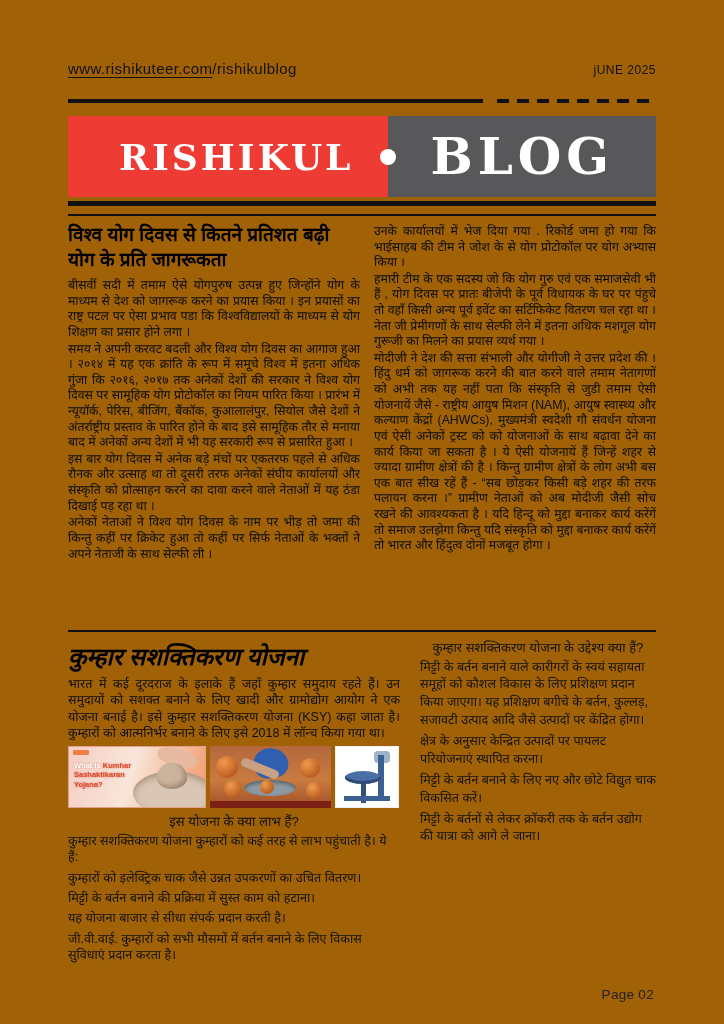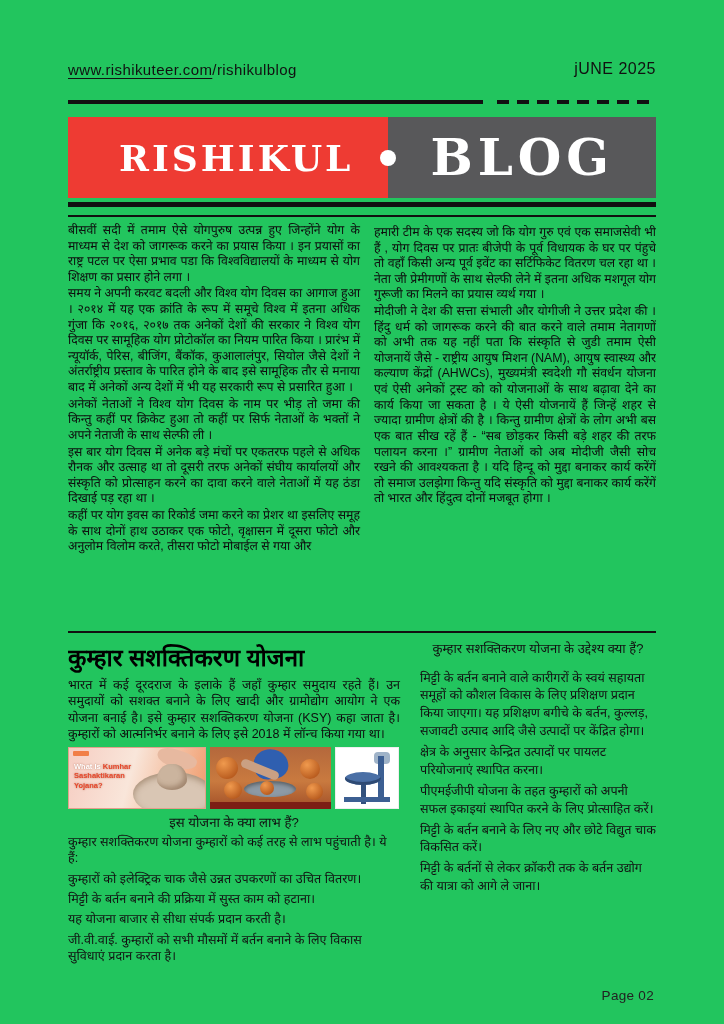--- a/index.html
+++ b/index.html
@@ -1,24 +1,24 @@
 <!DOCTYPE html>
 <html><head>
 <meta charset="utf-8">
 <style>
   * { margin:0; padding:0; box-sizing:border-box; }
   html,body { width:724px; height:1024px; background:#ffffff; overflow:hidden;
     font-family:"Liberation Sans","DejaVu Sans",sans-serif; color:#111; }
-  .page { width:724px; height:1024px; padding:60px 68px 8px 68px; background:#22c55e; }
+  .page { width:724px; height:1024px; padding:60px 68px 8px 68px; background:#a16207; }
 
   
   .topbar { display:flex; justify-content:space-between; align-items:flex-end; }
   .url { font-size:15px; letter-spacing:.4px; color:#111; text-decoration:none; }
   .url .u { text-decoration:underline; text-underline-offset:3px; }
-  .date { font-size:16px; letter-spacing:.5px; color:#111; }
+  .date { font-size:12px; letter-spacing:.5px; color:#111; }
   .rule-row { display:flex; align-items:center; gap:14px; margin-top:22px; }
   .rule-solid { flex:3; height:4px; background:#111; }
   .rule-dashed { flex:1.15; height:4px;
     background:repeating-linear-gradient(90deg,#111 0 12px,transparent 12px 20px); }
 
   
   .banner { position:relative; display:flex; height:81px; margin-top:13px; }
   .banner-left { width:54.5%; background:#ee3b33; display:flex; align-items:center; justify-content:center;padding-left:16px; }
   .banner-right { width:45.5%; background:#58585a; display:flex; align-items:center; justify-content:center; }
   .banner-left span { font-family:"DejaVu Serif","Liberation Serif",serif; font-weight:bold;
@@ -37,25 +37,25 @@
   .a1 h1 { font-size:19px; line-height:1.32; font-weight:bold; color:#000; margin-bottom:6px; }
   .body-p { font-size:12.3px; line-height:1.27; text-align:justify; color:#0d0d0d; }
   .a1 .body-p { margin-bottom:1px; }
 
   .hr-sep { height:2px; background:#111; margin-top:0; }
 
   
   .a2 { display:flex; gap:20px; margin-top:7px; height:340px; overflow:hidden; }
   .a2-left { width:332px; flex:0 0 332px; }
   .a2-right { flex:1; }
-  .a2 h2 { font-size:24px; font-weight:bold; color:#000; margin-bottom:4px; }
+  .a2 h2 { font-size:24px; font-weight:bold; color:#000; margin-bottom:4px;font-style:italic; }
   .a2 .body-p { line-height:1.3; font-size:12.5px; }
   .benefit { font-size:12.6px; line-height:1.3; margin-bottom:4px; text-align:left; }
   .objective { font-size:12.6px; line-height:1.42; margin-bottom:3px; text-align:left; }
-  .a2-right-heading { font-size:13px; text-align:center; line-height:1.35; margin-bottom:12px; }
+  .a2-right-heading { font-size:13px; text-align:center; line-height:1.35; margin-bottom:2px; }
   .img-caption { font-size:13.2px; text-align:center; margin:4px 0 3px 0; }
 
   
   .img-row { display:flex; gap:4px; margin-top:5px; height:62px; align-items:stretch; }
   .fig { position:relative; overflow:hidden; }
   .fig1 { width:138px; background:linear-gradient(105deg,#f6cdc2 0%,#f9e6da 45%,#f09a6a 100%);
     border:1px solid #e3a18c; }
   .fig1 .logo { position:absolute; left:4px; top:3px; width:16px; height:5px;
     background:#f07030; border-radius:1px; opacity:.85; }
   .fig1 .ttl { position:absolute; left:5px; top:14px; font-size:7.5px; font-weight:bold;
@@ -113,27 +113,28 @@
     <div class="banner-right">
       <span>BLOG</span>
     </div>
     <div class="banner-dot"></div>
   </div>
   <div class="hr-thick"></div>
   <div class="hr-thin"></div>
 
   <div class="a1">
     <div class="a1-left">
+      <h1>विश्व योग दिवस से कितने प्रतिशत बढ़ी योग के प्रति जागरूकता</h1>
       <p class="body-p">बीसवीं सदी में तमाम ऐसे योगपुरुष उत्पन्न हुए जिन्होंने योग के माध्यम से देश को जागरूक करने का प्रयास किया । इन प्रयासों का राष्ट्र पटल पर ऐसा प्रभाव पडा कि विश्वविद्यालयों के माध्यम से योग शिक्षण का प्रसार होने लगा ।</p>
       <p class="body-p">समय ने अपनी करवट बदली और विश्व योग दिवस का आगाज हुआ । २०१४ में यह एक क्रांति के रूप में समूचे विश्व में इतना अधिक गुंजा कि २०१६, २०१७ तक अनेकों देशों की सरकार ने विश्व योग दिवस पर सामूहिक योग प्रोटोकॉल का नियम पारित किया । प्रारंभ में न्यूयॉर्क, पेरिस, बीजिंग, बैंकॉक, कुआलालंपुर, सियोल जैसे देशों ने अंतर्राष्ट्रीय प्रस्ताव के पारित होने के बाद इसे सामूहिक तौर से मनाया बाद में अनेकों अन्य देशों में भी यह सरकारी रूप से प्रसारित हुआ ।</p>
+      <p class="body-p">इस बार योग दिवस में अनेक बड़े मंचों पर एकतरफ पहले से अधिक रौनक और उत्साह था तो दूसरी तरफ अनेकों संघीय कार्यालयों और संस्कृति को प्रोत्साहन करने का दावा करने वाले नेताओं में यह ठंडा दिखाई पड़ रहा था ।</p>
       <p class="body-p">अनेकों नेताओं ने विश्व योग दिवस के नाम पर भीड़ तो जमा की किन्तु कहीं पर क्रिकेट हुआ तो कहीं पर सिर्फ नेताओं के भक्तों ने अपने नेताजी के साथ सेल्फी ली ।</p>
-      <p class="body-p">इस बार योग दिवस में अनेक बड़े मंचों पर एकतरफ पहले से अधिक रौनक और उत्साह था तो दूसरी तरफ अनेकों संघीय कार्यालयों और संस्कृति को प्रोत्साहन करने का दावा करने वाले नेताओं में यह ठंडा दिखाई पड़ रहा था ।</p>
-      <p class="body-p">कहीं पर योग इवस का रिकोर्ड जमा करने का प्रेशर था इसलिए समूह के साथ दोनों हाथ उठाकर एक फोटो, वृक्षासन में दूसरा फोटो और अनुलोम विलोम करते,  तीसरा फोटो मोबाईल से गया और</p>
     </div>
     <div class="a1-right">
+      <p class="body-p">उनके कार्यालयों में भेज दिया गया . रिकोर्ड जमा हो गया कि भाईसाहब की टीम ने जोश के से योग प्रोटोकॉल पर योग अभ्यास किया ।</p>
       <p class="body-p">हमारी टीम के एक सदस्य जो कि योग गुरु एवं एक समाजसेवी भी हैं , योग दिवस पर  प्रातः  बीजेपी के पूर्व विधायक के घर पर पंहुचे तो वहाँ किसी अन्य पूर्व इवेंट का सर्टिफिकेट वितरण चल रहा था ।  नेता जी प्रेमीगणों के साथ सेल्फी लेने में इतना अधिक मशगूल योग गुरूजी का मिलने का प्रयास व्यर्थ गया ।</p>
       <p class="body-p">मोदीजी ने देश की सत्ता संभाली और योगीजी ने उत्तर प्रदेश की । हिंदु धर्म को जागरूक करने की बात करने वाले तमाम नेतागणों को अभी तक यह नहीं पता कि संस्कृति से जुडी तमाम ऐसी योजनायें जैसे - राष्ट्रीय आयुष मिशन (NAM),  आयुष स्वास्थ्य और कल्याण केंद्रों (AHWCs), मुख्यमंत्री स्वदेशी गौ संवर्धन योजना एवं ऐसी अनेकों ट्रस्ट को को योजनाओं के साथ बढ़ावा देने का कार्य किया जा सकता है । ये ऐसी योजनायें हैं जिन्हें शहर से ज्यादा ग्रामीण क्षेत्रों की है । किन्तु ग्रामीण क्षेत्रों के लोग अभी बस एक बात सीख रहें हैं - “सब छोड़कर किसी बड़े शहर की तरफ पलायन करना  ।” ग्रामीण नेताओं को अब मोदीजी जैसी सोच रखने की आवश्यकता है । यदि हिन्दू को मुद्दा बनाकर कार्य करेंगें तो समाज उलझेगा किन्तु यदि संस्कृति को मुद्दा बनाकर कार्य करेंगें तो भारत और हिंदुत्व दोनों मजबूत होगा ।</p>
     </div>
   </div>
 
   <div class="hr-sep"></div>
 
   <div class="a2">
     <div class="a2-left">
       <h2>कुम्हार सशक्तिकरण योजना</h2>
@@ -173,21 +174,20 @@
       <p class="benefit">कुम्हारों को इलेक्ट्रिक चाक जैसे उन्नत उपकरणों का उचित वितरण।</p>
       <p class="benefit">मिट्टी के बर्तन बनाने की प्रक्रिया में सुस्त काम को हटाना।</p>
       <p class="benefit">यह योजना बाजार से सीधा संपर्क प्रदान करती है।</p>
       <p class="benefit">जी.वी.वाई. कुम्हारों को सभी मौसमों में बर्तन बनाने के लिए विकास सुविधाएं प्रदान करता है।</p>
     </div>
 
     <div class="a2-right">
       <p class="a2-right-heading">कुम्हार सशक्तिकरण योजना के उद्देश्य क्या हैं?</p>
       <p class="objective">मिट्टी के बर्तन बनाने वाले कारीगरों के स्वयं सहायता समूहों को कौशल विकास के लिए प्रशिक्षण प्रदान किया जाएगा। यह प्रशिक्षण बगीचे के बर्तन, कुल्लड़, सजावटी उत्पाद आदि जैसे उत्पादों पर केंद्रित होगा।</p>
       <p class="objective">क्षेत्र के अनुसार केन्द्रित उत्पादों पर पायलट परियोजनाएं स्थापित करना।</p>
-      <p class="objective">पीएमईजीपी योजना के तहत कुम्हारों को अपनी सफल इकाइयां स्थापित करने के लिए प्रोत्साहित करें।</p>
       <p class="objective">मिट्टी के बर्तन बनाने के लिए नए और छोटे विद्युत चाक विकसित करें।</p>
       <p class="objective">मिट्टी के बर्तनों से लेकर क्रॉकरी तक के बर्तन उद्योग की यात्रा को आगे ले जाना।</p>
     </div>
   </div>
 
   <div class="footer">
     <span class="pageno">Page 02</span>
   </div>
 
 </div>

